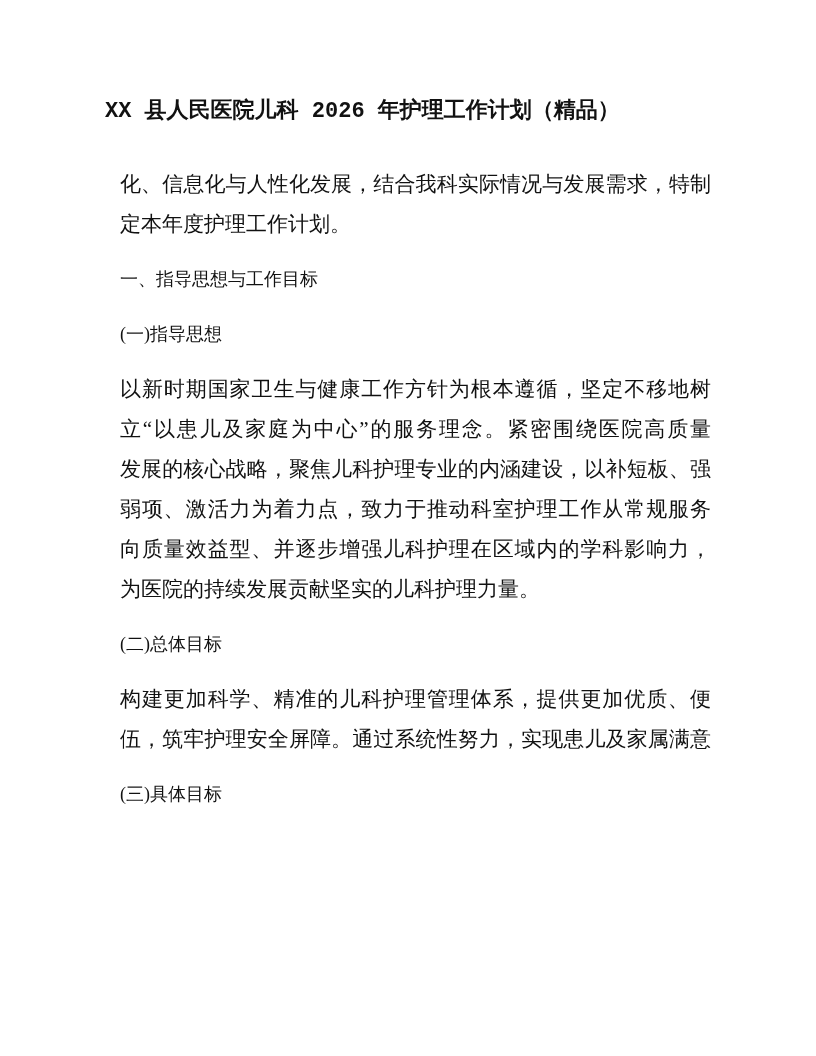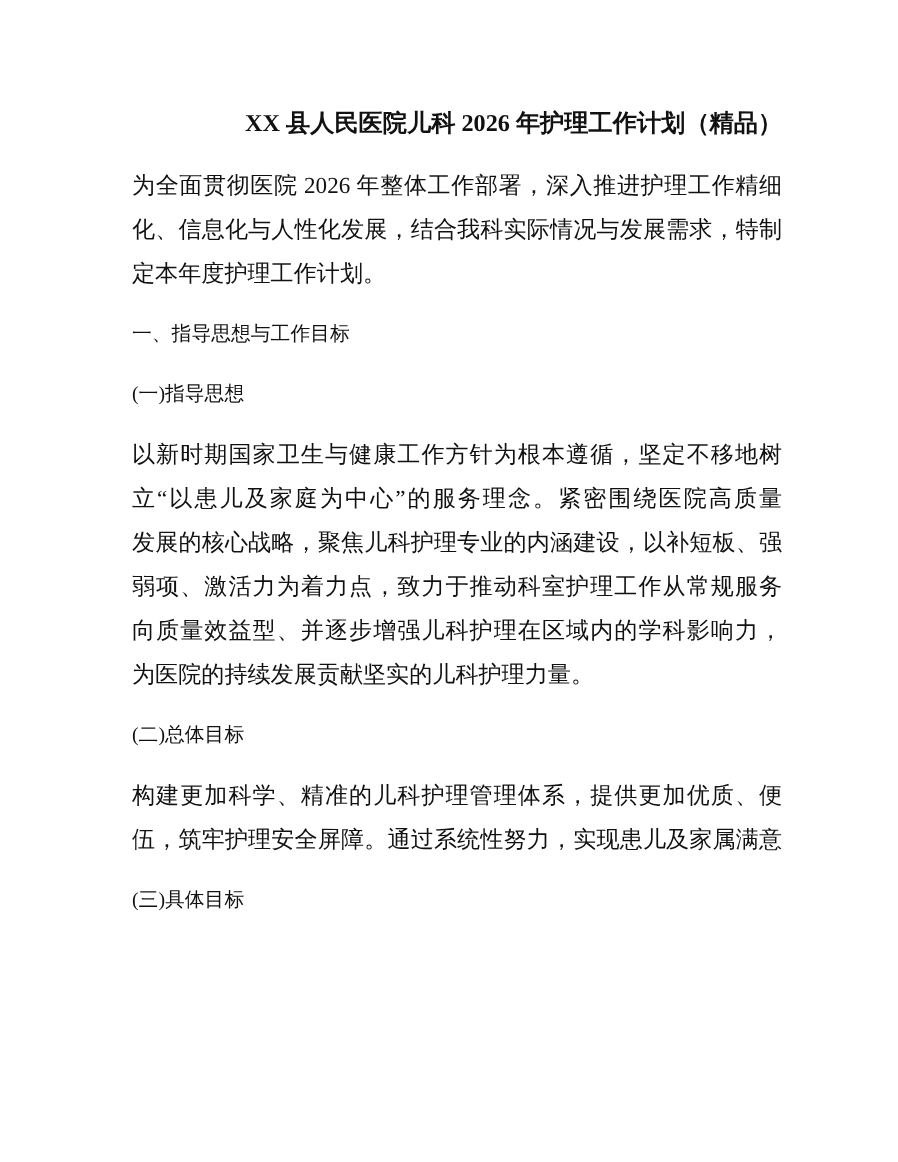--- a/index.html
+++ b/index.html
@@ -20,23 +20,24 @@
   .content {
     position: absolute;
     top: 97px;
     left: 120px;
     width: 591px;
   }
   .doc-title {
     font-size: 22px;
     line-height: 30px;
     font-weight: bold;
-    text-align: right;
-    margin: 0 0 21px -15px;
+    text-align: left;
+    margin: 0 0 37px -15px;
     white-space: nowrap;
+    font-family: Liberation Mono, monospace;
   }
   .para {
     margin: 0 0 15px 0;
     font-size: 21px;
     line-height: 40px;
   }
   .heading {
     margin: 0 0 15px 0;
     font-size: 18px;
     line-height: 40px;
@@ -55,21 +56,20 @@
 </style>
 </head>
 <body>
 
 <div class="page">
   <div class="content">
 
     <div class="doc-title">XX 县人民医院儿科 2026 年护理工作计划（精品）</div>
 
     <div class="para">
-      <div class="line fill">为全面贯彻医院 2026 年整体工作部署，深入推进护理工作精细</div>
       <div class="line fill">化、信息化与人性化发展，结合我科实际情况与发展需求，特制</div>
       <div class="line">定本年度护理工作计划。</div>
     </div>
 
     <div class="heading">一、指导思想与工作目标</div>
 
     <div class="heading">(一)指导思想</div>
 
     <div class="para">
       <div class="line fill">以新时期国家卫生与健康工作方针为根本遵循，坚定不移地树</div>

